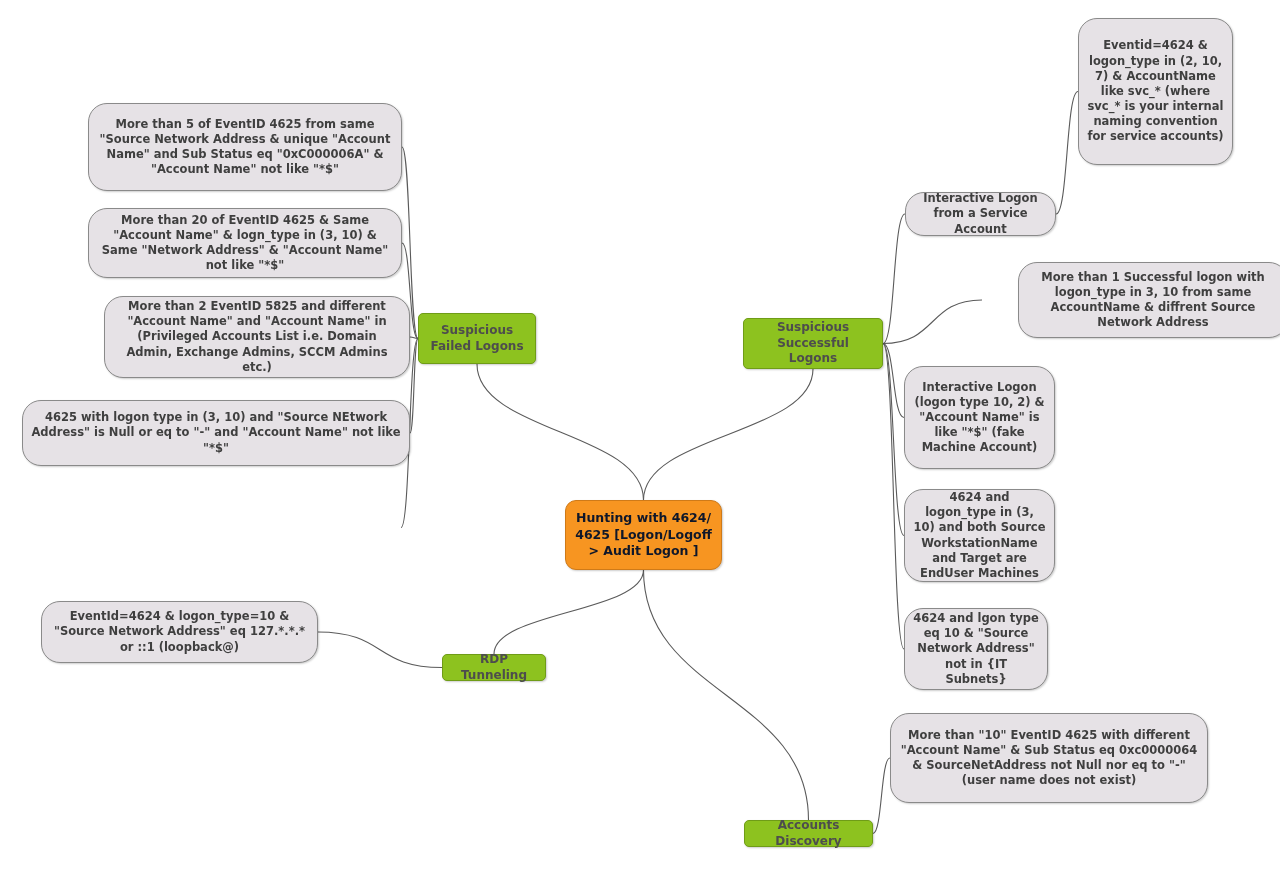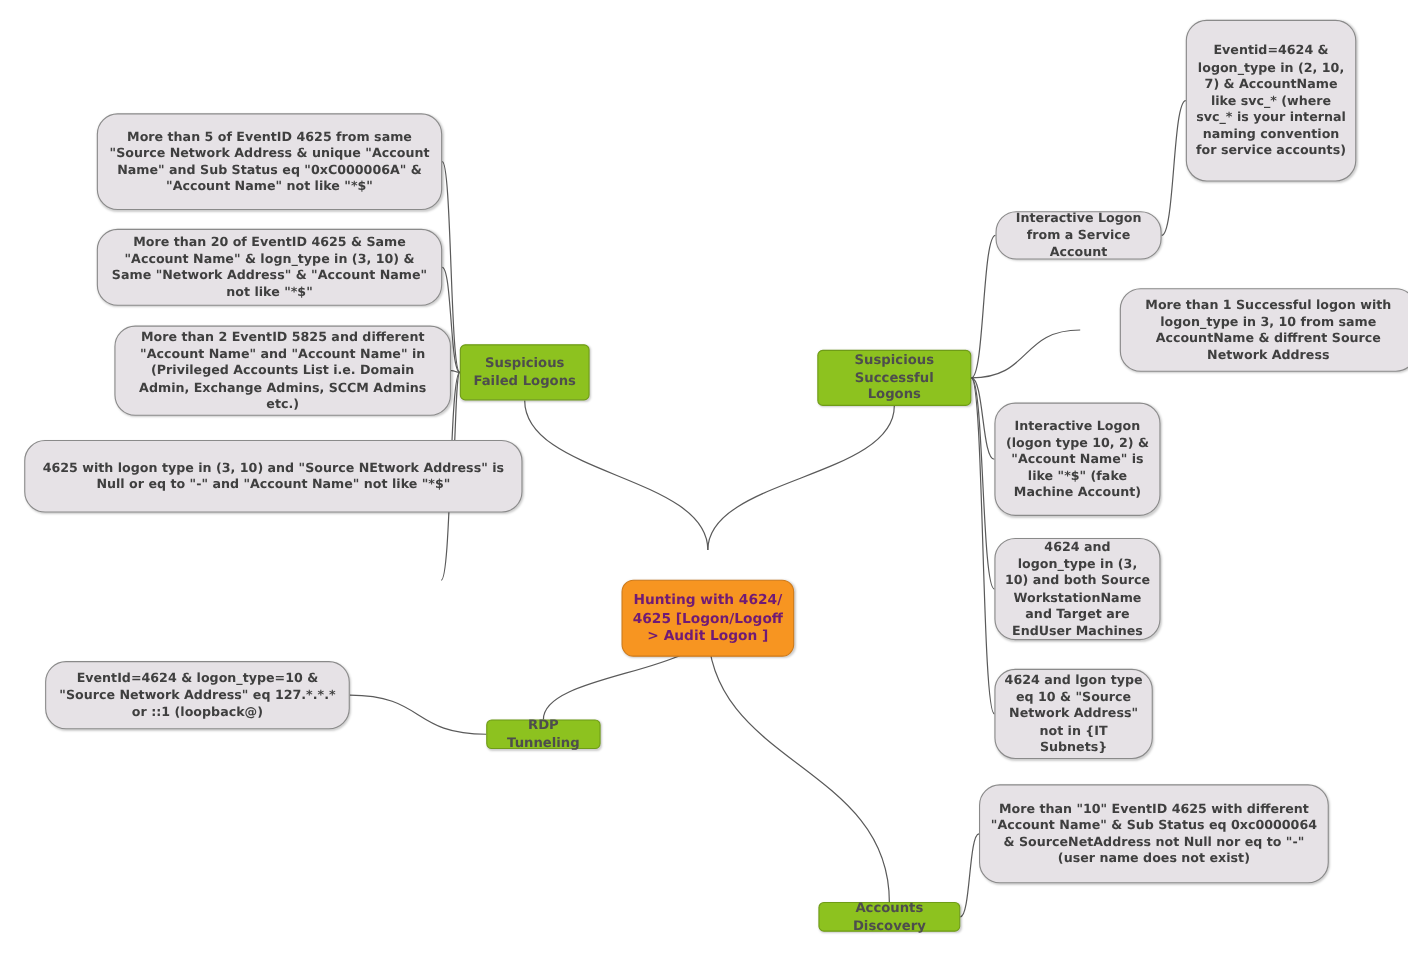--- a/index.html
+++ b/index.html
@@ -48,23 +48,22 @@
     background: #8dc21f;
     border-color: #6f9c17;
     font-size: 12px;
     color: #4d4d4d;
     border-radius: 5px;
   }
   .root {
     background: #f79521;
     border-color: #cf7a18;
     font-size: 12.5px;
-    color: #701a75;
+    color: #0f172a;
     border-radius: 11px;
-    margin-top: 27px;
   }
   .node span { display: block; width: 100%; }
 </style>
 </head>
 <body>
 
 <div id="canvas">
   <svg id="edges" viewBox="0 0 1280 877">
       <path d="M 643.5 500 C 643.5 432, 477 432, 477 364" fill="none" stroke="#5a5a5a" stroke-width="1.1"></path>
       <path d="M 418 338.5 C 409.2 338.5, 410.8 147, 402 147" fill="none" stroke="#5a5a5a" stroke-width="1.1"></path>
@@ -92,21 +91,21 @@
     </div>
     <div class="node leaf" style="left: 88px; top: 103px; width: 314px; height: 88px;">
       <span>More than 5 of EventID 4625 from same "Source Network Address &amp; unique "Account Name" and Sub Status eq "0xC000006A" &amp; "Account Name" not like "*$"</span>
     </div>
     <div class="node leaf" style="left: 88px; top: 208px; width: 314px; height: 70px;">
       <span>More than 20 of EventID 4625 &amp; Same "Account Name" &amp; logn_type in (3, 10) &amp; Same "Network Address" &amp; "Account Name" not like "*$"</span>
     </div>
     <div class="node leaf" style="left: 104px; top: 296px; width: 306px; height: 82px;">
       <span>More than 2 EventID 5825 and different "Account Name" and "Account Name" in (Privileged Accounts List i.e. Domain Admin, Exchange Admins, SCCM Admins etc.)</span>
     </div>
-    <div class="node leaf" style="left: 22px; top: 400px; width: 453px; height: 66px; justify-content: center;">
+    <div class="node leaf" style="left: 22px; top: 400px; width: 388px; height: 66px; justify-content: center;">
       <span>4625 with logon type in (3, 10) and "Source NEtwork Address" is Null or eq to "-" and "Account Name" not like "*$"</span>
     </div>
     <div class="node branch" style="left: 442px; top: 654px; width: 104px; height: 27px;">
       <span>RDP Tunneling</span>
     </div>
     <div class="node leaf" style="left: 41px; top: 601px; width: 277px; height: 62px;">
       <span>EventId=4624 &amp; logon_type=10 &amp; "Source Network Address" eq 127.*.*.* or ::1 (loopback@)</span>
     </div>
     <div class="node leaf" style="left: 905px; top: 192px; width: 151px; height: 44px;">
       <span>Interactive Logon from a Service Account</span>

